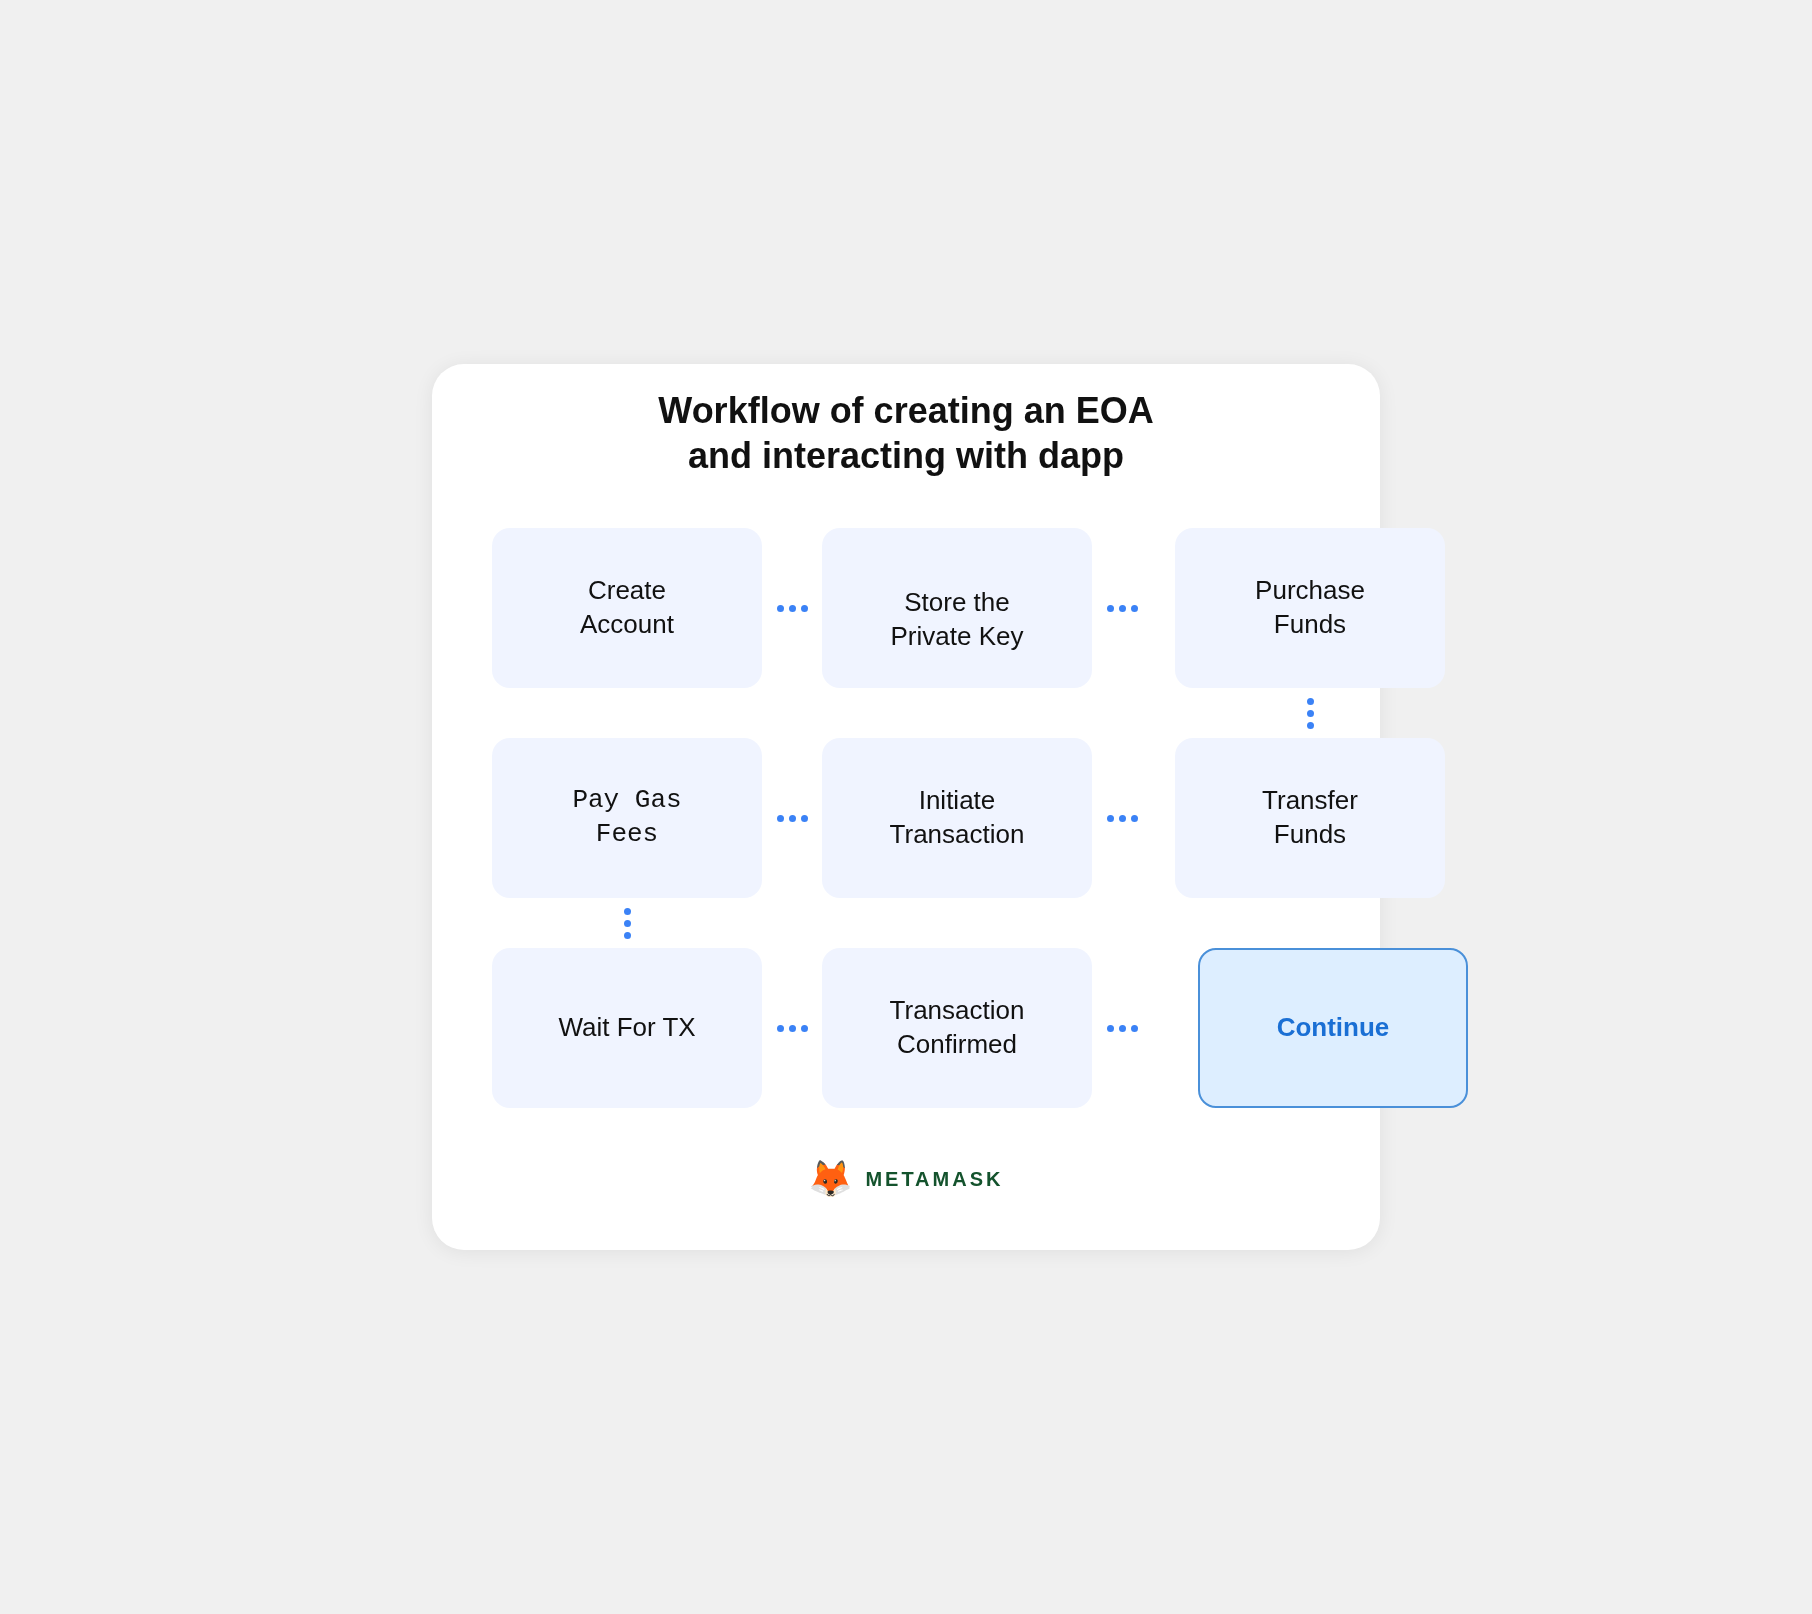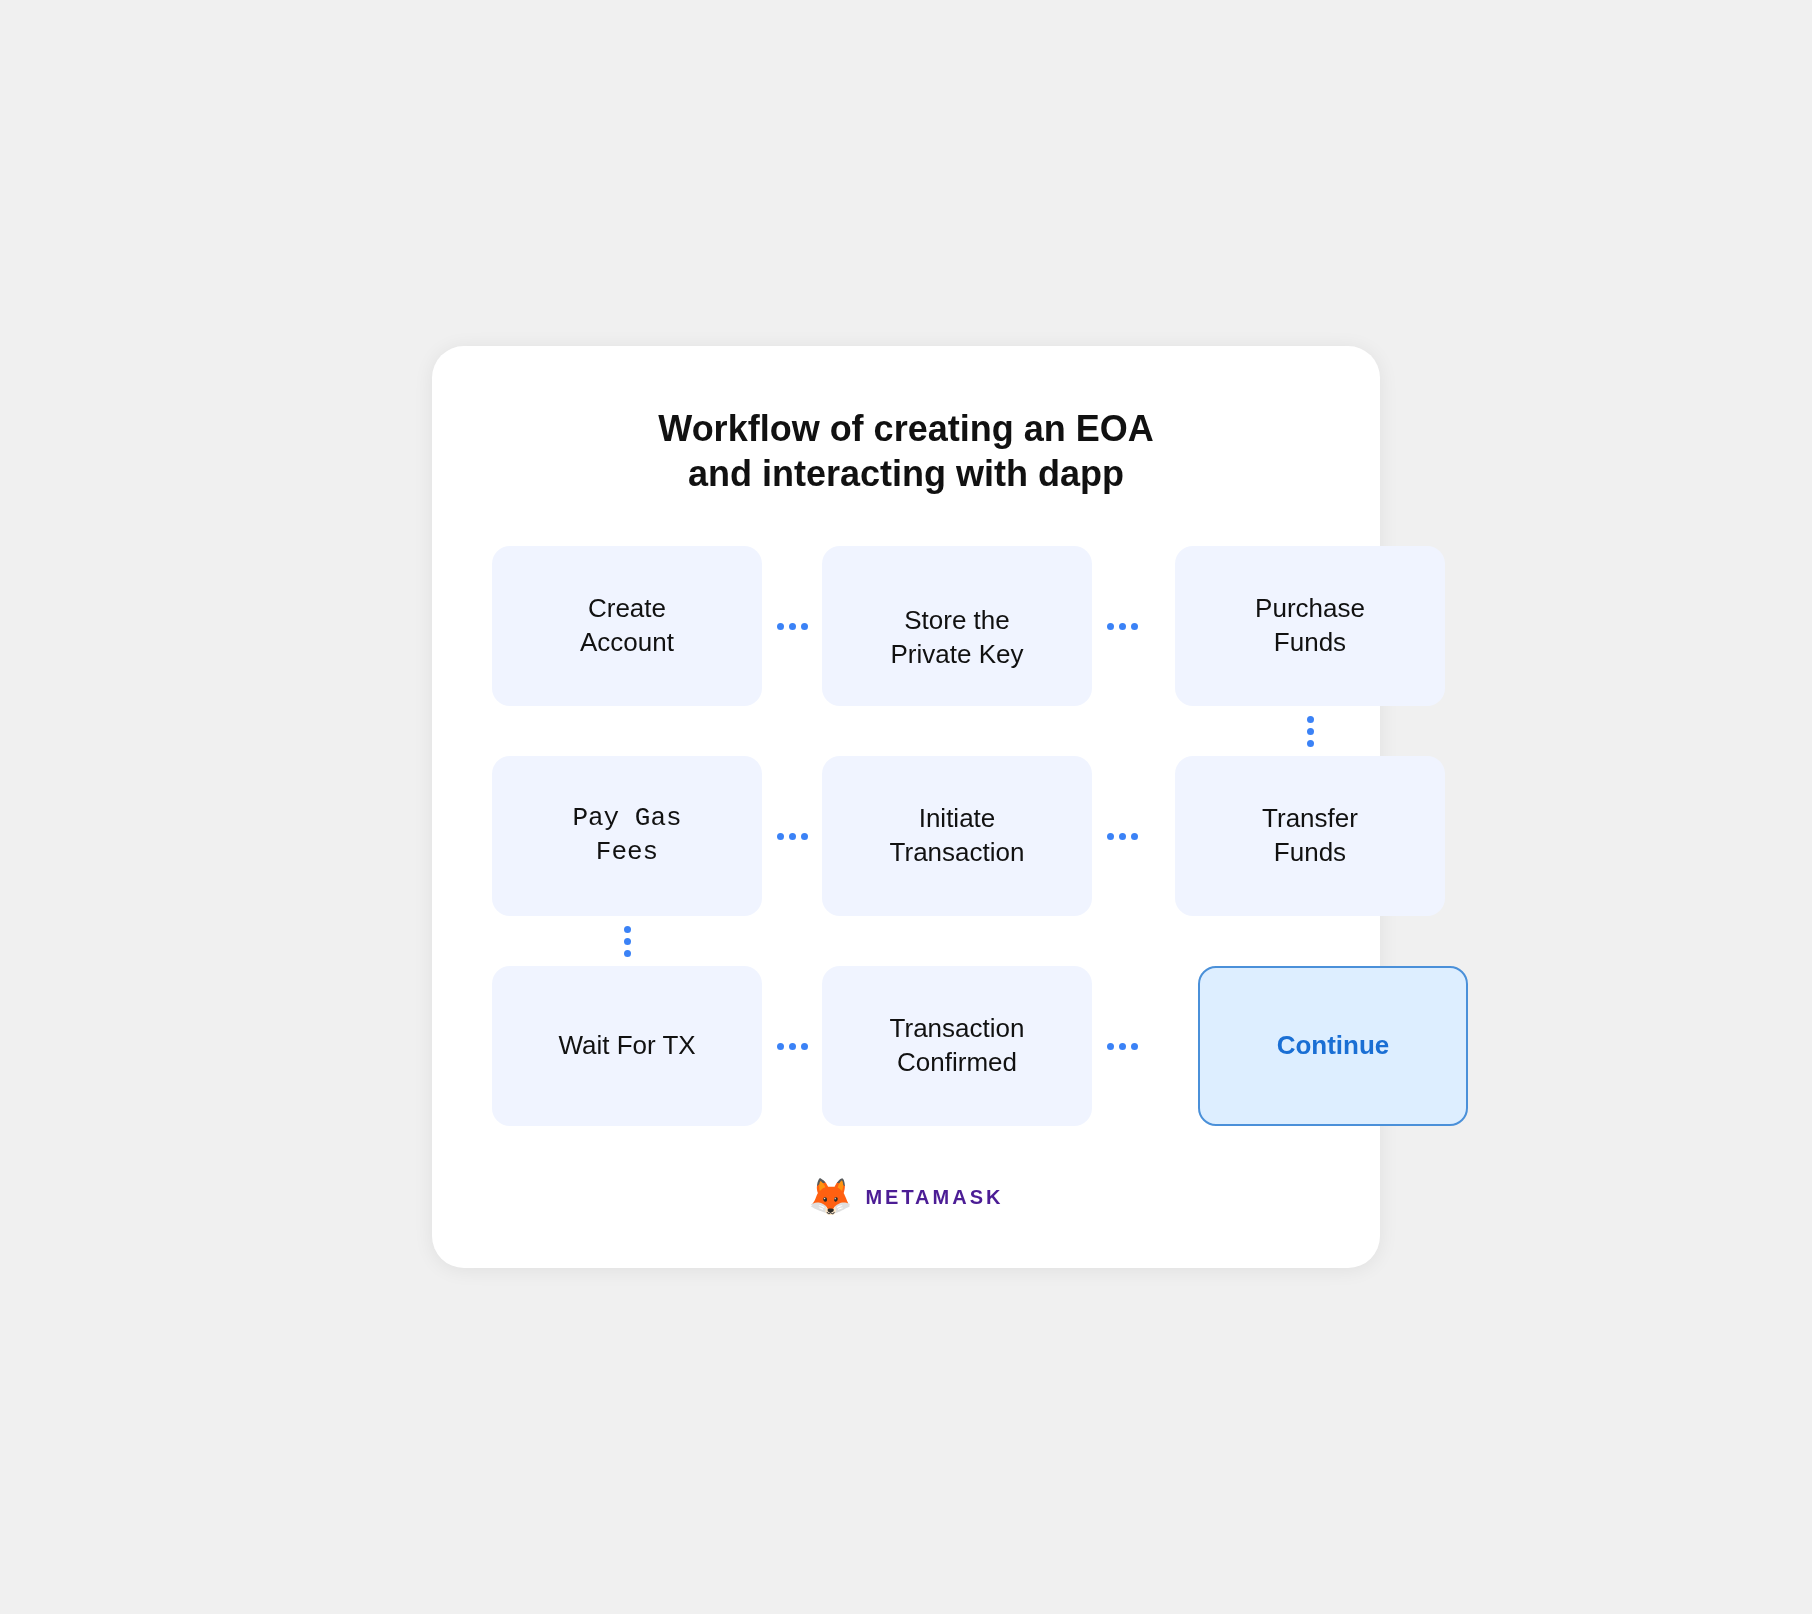--- a/index.html
+++ b/index.html
@@ -13,21 +13,21 @@
       display: flex;
       justify-content: center;
       align-items: center;
       min-height: 100vh;
       font-family: -apple-system, BlinkMacSystemFont, 'Segoe UI', Helvetica, Arial, sans-serif;
     }
 
     .outer-card {
       background: #ffffff;
       border-radius: 32px;
-      padding: 60px 60px 50px 60px;
+      padding: 24px 60px 50px 60px;
       width: 948px;
       max-width: 98vw;
       box-shadow: 0 2px 20px rgba(0,0,0,0.07);
     }
 
     .title {
       text-align: center;
       font-size: 36px;
       font-weight: 800;
       color: #111;
@@ -152,21 +152,21 @@
     }
 
     .metamask-icon {
       font-size: 36px;
     }
 
     .metamask-text {
       font-size: 20px;
       font-weight: 700;
       letter-spacing: 3px;
-      color: #4c1d95;
+      color: #14532d;
     }
   </style>
 </head>
 <body>
 
 <div class="outer-card">
   <h1 class="title">
     <span>Workflow of creating an EOA</span><br>
     <span>and interacting with dapp</span>
   </h1>

